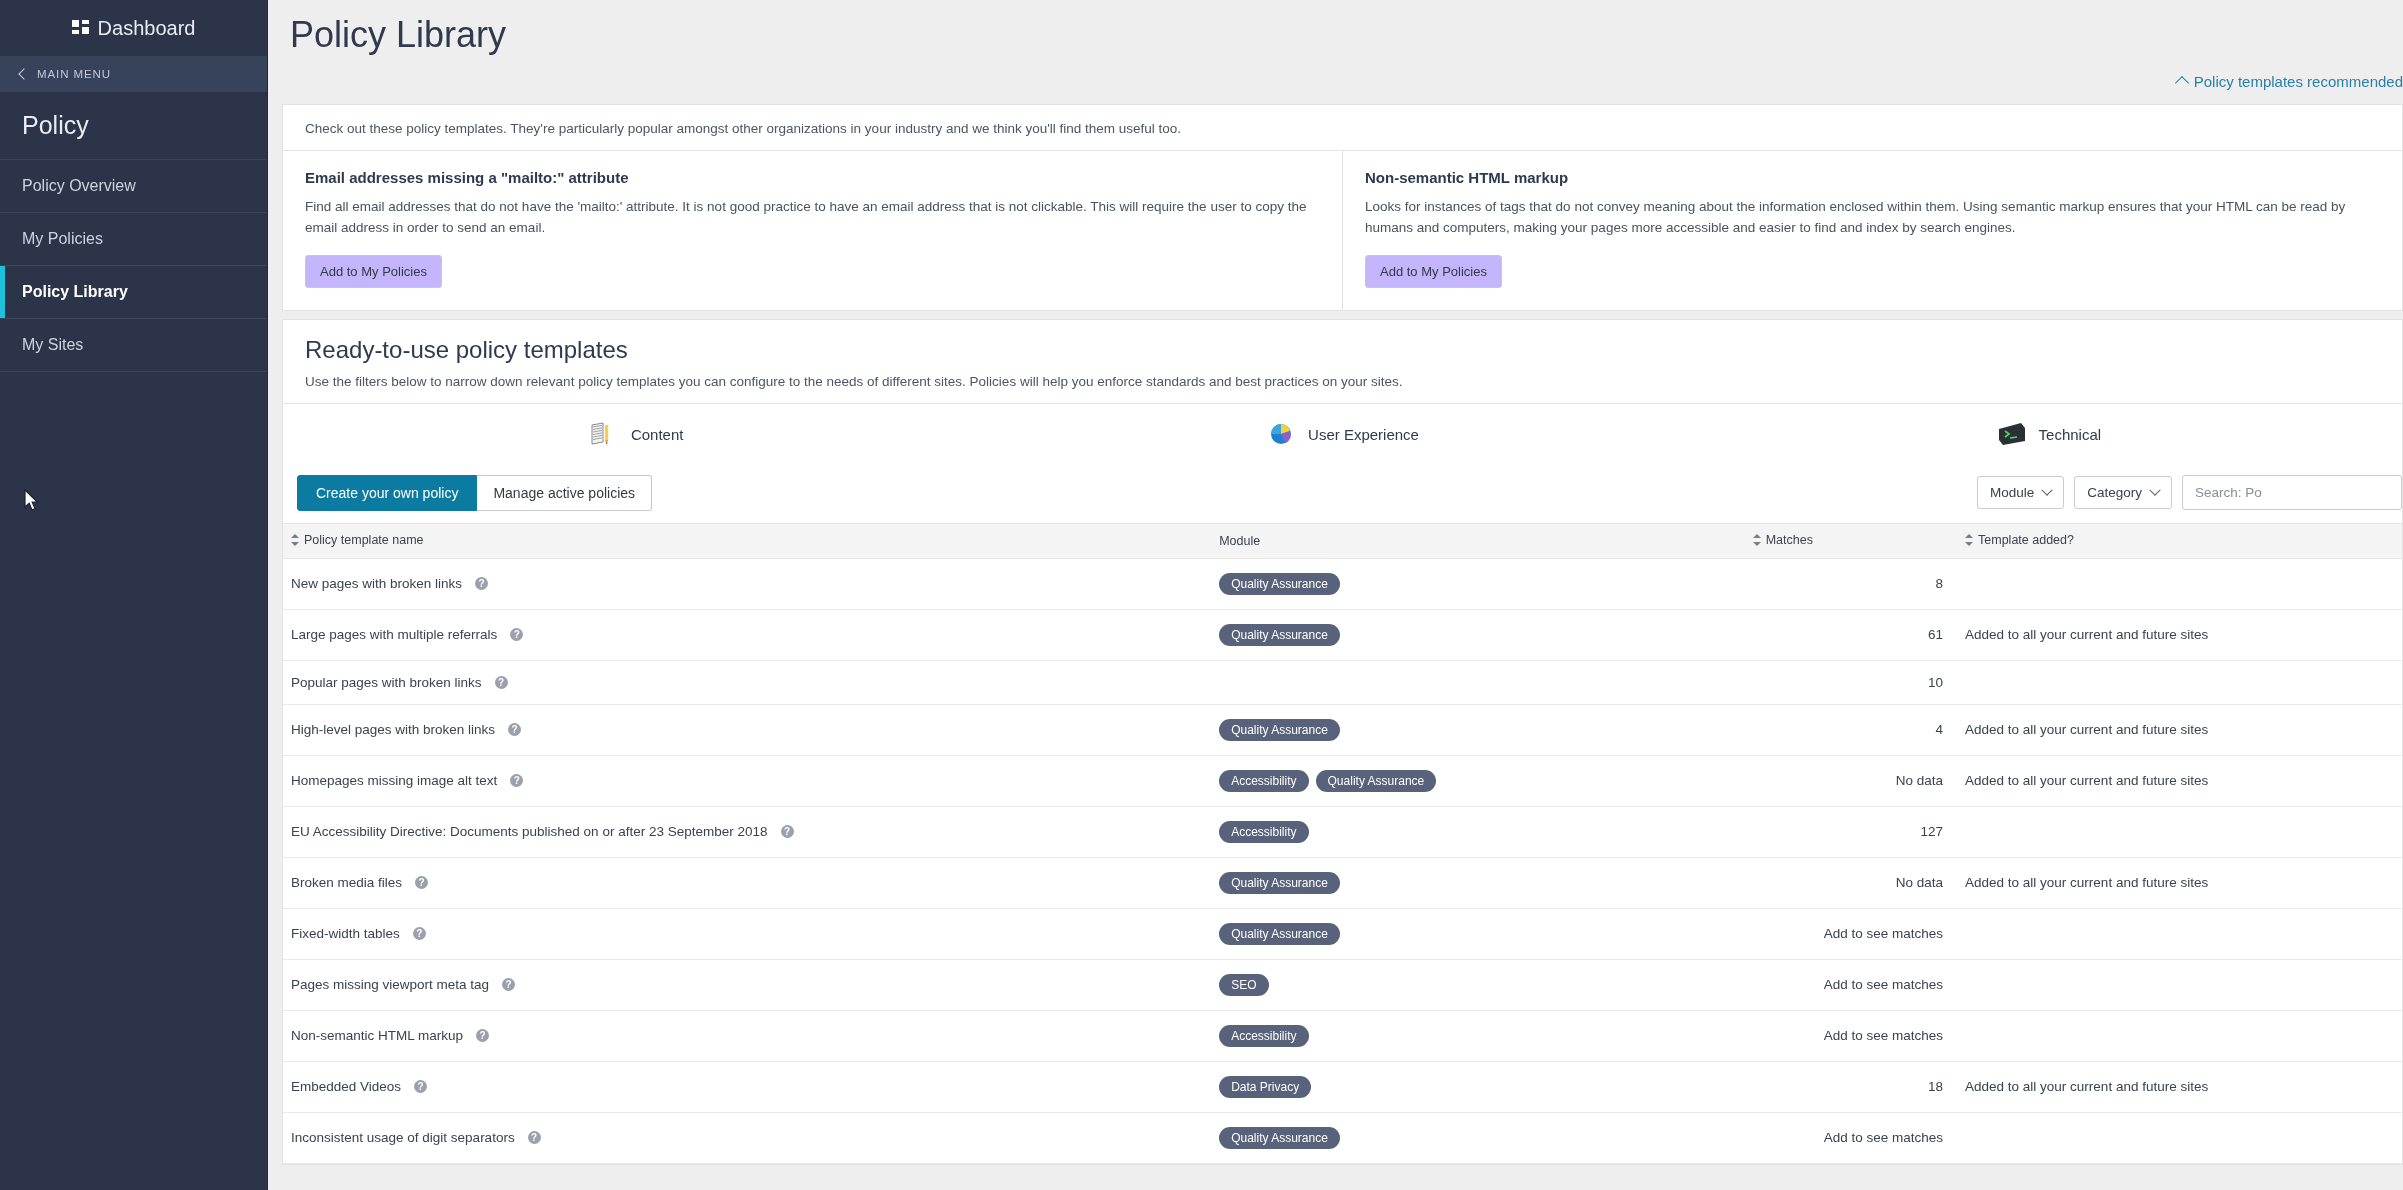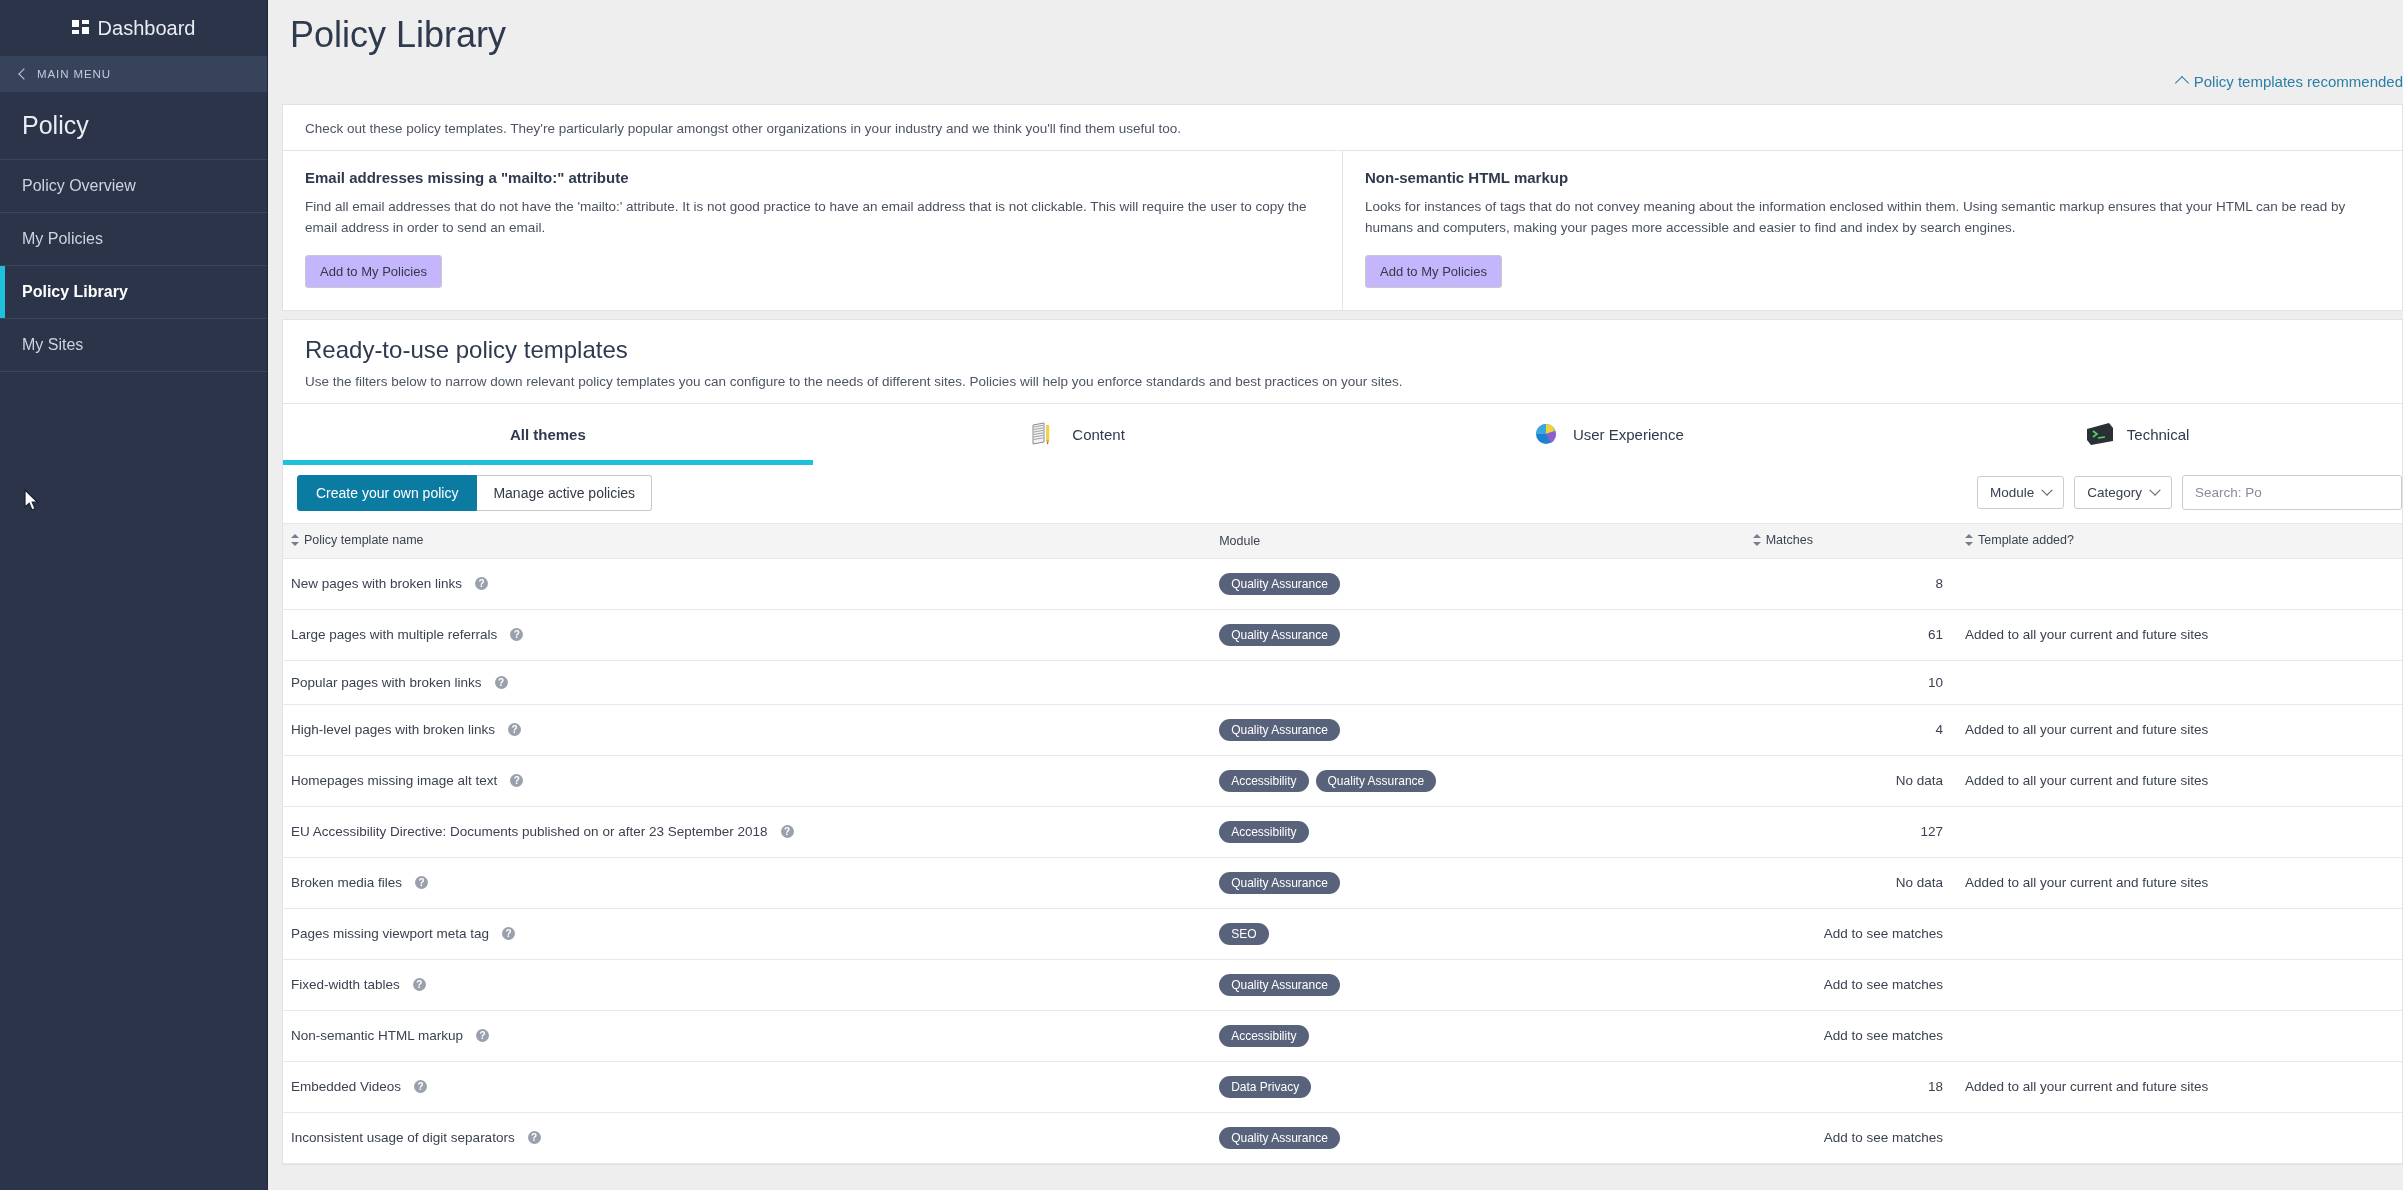--- a/index.html
+++ b/index.html
@@ -321,23 +321,20 @@
       </div>
     </div>
 
     <div class="card">
       <div class="card-head">
         <h2 class="card-h2">Ready-to-use policy templates</h2>
         <div class="card-sub">Use the filters below to narrow down relevant policy templates you can configure to the needs of different sites. Policies will help you enforce standards and best practices on your sites.</div>
       </div>
 
       <div class="tabs">
-        <div class="tab active">
-          <span>All themes</span>
-        </div>
         <div class="tab">
           <svg class="tab-ico" viewBox="0 0 30 26">
             <path d="M3,4 L14,2 L14,21 L3,23 Z" fill="#f2f2f2" stroke="#8a8a8a" stroke-width="1"></path>
             <path d="M4,6 L13,4.4 M4,8.5 L13,6.9 M4,11 L13,9.4 M4,13.5 L13,11.9 M4,16 L13,14.4 M4,18.5 L13,16.9" stroke="#9a9a9a" stroke-width="0.9"></path>
             <rect x="16" y="4" width="3.2" height="15" fill="#f5d14a"></rect>
             <path d="M16,19 L19.2,19 L17.6,23 Z" fill="#e8a13a"></path>
             <path d="M16.6,21.6 L18.6,21.6 L17.6,23.6 Z" fill="#c0392b"></path>
           </svg>
           <span>Content</span>
         </div>
@@ -482,36 +479,36 @@
                   <span class="qm">?</span>
                 </div>
               </td>
               <td><span class="badge">Quality Assurance</span></td>
               <td class="col-matches muted">No data</td>
               <td class="col-added">Added to all your current and future sites</td>
             </tr>
             <tr>
               <td class="col-name">
                 <div class="name-cell">
+                  <span>Fixed-width tables</span>
+                  <span class="qm">?</span>
+                </div>
+              </td>
+              <td><span class="badge">Quality Assurance</span></td>
+              <td class="col-matches muted">Add to see matches</td>
+              <td class="col-added"></td>
+            </tr>
+            <tr>
+              <td class="col-name">
+                <div class="name-cell">
                   <span>Pages missing viewport meta tag</span>
                   <span class="qm">?</span>
                 </div>
               </td>
               <td><span class="badge">SEO</span></td>
-              <td class="col-matches muted">Add to see matches</td>
-              <td class="col-added"></td>
-            </tr>
-            <tr>
-              <td class="col-name">
-                <div class="name-cell">
-                  <span>Fixed-width tables</span>
-                  <span class="qm">?</span>
-                </div>
-              </td>
-              <td><span class="badge">Quality Assurance</span></td>
               <td class="col-matches muted">Add to see matches</td>
               <td class="col-added"></td>
             </tr>
             <tr>
               <td class="col-name">
                 <div class="name-cell">
                   <span>Non-semantic HTML markup</span>
                   <span class="qm">?</span>
                 </div>
               </td>

